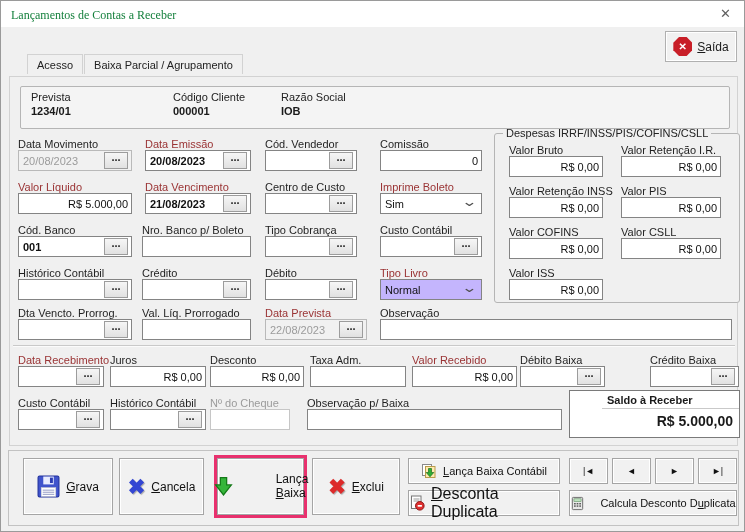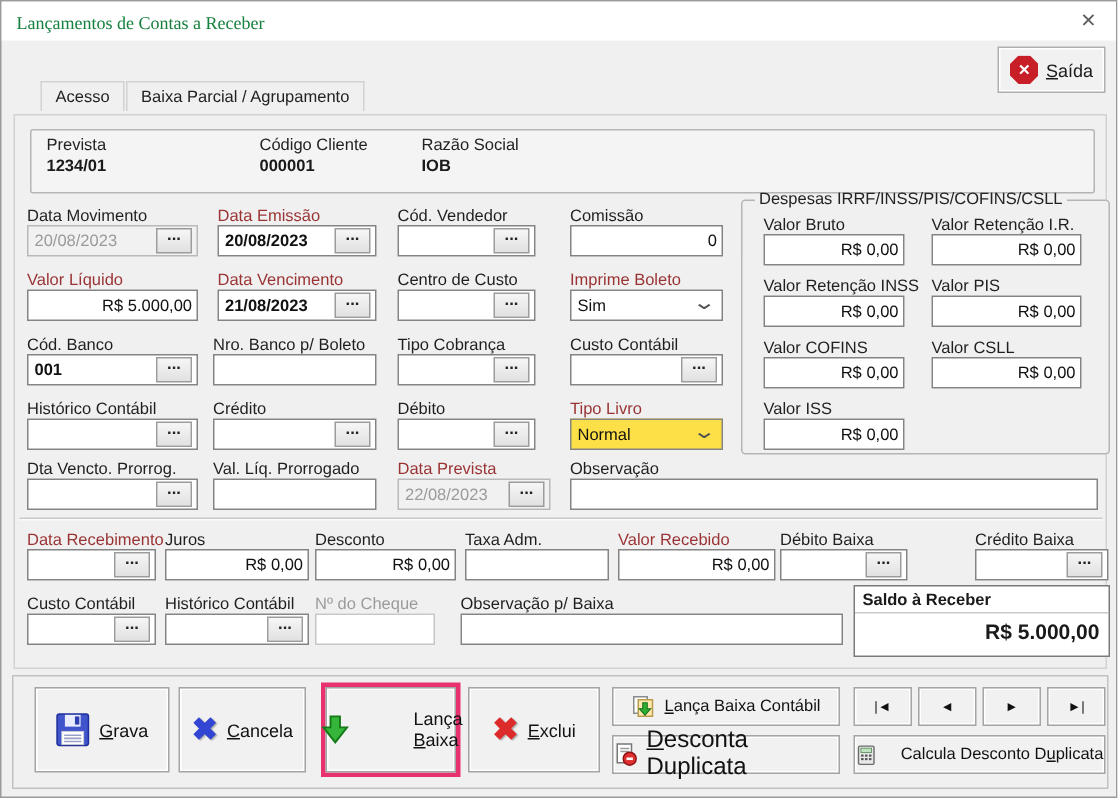--- a/index.html
+++ b/index.html
@@ -30,26 +30,26 @@
     padding:1px 3px 1px 4px;font-size:11px;color:#111;}
   .inp .v{flex:1;white-space:nowrap;overflow:hidden;}
   .inp.right .v{text-align:right;}
   .inp.bold .v{font-weight:bold;}
   .inp.dis{background:#f1f1f1;border-color:#b9b9b9;color:#9b9b9b;}
   .inp.lightb{border-color:#c6c6c6;}
   .dots{width:24px;height:17px;margin-left:2px;border:1px solid #9c9c9c;background:linear-gradient(#f6f6f6,#e1e1e1);
     display:flex;align-items:flex-start;justify-content:center;font-size:11px;font-weight:bold;color:#222;line-height:9px;
     box-sizing:border-box;flex:0 0 auto;}
   .combo .chev{color:#4f4f4f;font-size:13px;margin:0 3px 4px 0;transform:scaleX(1.5);flex:0 0 auto;}
-  .combo.dis2{background:#fde047;color:#111;}
+  .combo.dis2{background:#c4b5fd;color:#111;}
   fieldset.desp{position:absolute;left:484px;top:50px;width:246px;height:176px;border:1px solid #b5b5b5;border-radius:3px;
     margin:0;padding:0;background:#f0f0f0;box-sizing:border-box;}
   fieldset.desp legend{font-size:11px;color:#222;margin-left:8px;padding:0 3px;}
   .sep{position:absolute;left:3px;width:722px;top:268px;border-top:1px solid #c9c9c9;border-bottom:1px solid #fbfbfb;height:0;}
-  .saldo{position:absolute;left:559px;top:313px;width:171px;height:48px;border:1px solid #7a7a7a;background:#fff;box-sizing:border-box;}
+  .saldo{position:absolute;left:559px;top:313px;width:171px;height:48px;border:1px solid #7a7a7a;background:#fff;box-sizing:border-box;padding-left:32px;}
   .saldo .slab{font-weight:bold;font-size:11px;padding:3px 0 2px 5px;border-bottom:1px solid #c9c9c9;}
   .saldo .sval{font-weight:bold;font-size:14px;text-align:right;padding:4px 6px 0 0;}
   .bottom{position:absolute;left:7px;top:449px;width:731px;height:76px;border:1px solid #c2c2c2;background:#f0f0f0;box-sizing:border-box;}
   .btn{position:absolute;box-sizing:border-box;border:1px solid #a5a5a5;background:#f1f1f1;box-shadow:inset 0 0 0 1px #fff;
     display:flex;align-items:center;justify-content:center;gap:6px;font-size:12px;color:#111;}
   .btn.hl{box-shadow:0 0 0 3px #e8316e, inset 0 0 0 1px #fff;}
   .x-blue{color:#3346d3;font-size:21px;font-weight:bold;text-shadow:1px 1px 1px rgba(0,0,0,.3);line-height:1;}
   .x-red{color:#dd2b2b;font-size:21px;font-weight:bold;text-shadow:1px 1px 1px rgba(0,0,0,.3);line-height:1;}
   .two-line{display:flex;flex-direction:column;align-items:flex-start;line-height:1.15;margin-left:36px;}
   .navbtn{font-size:9px;letter-spacing:0px;color:#111;}

